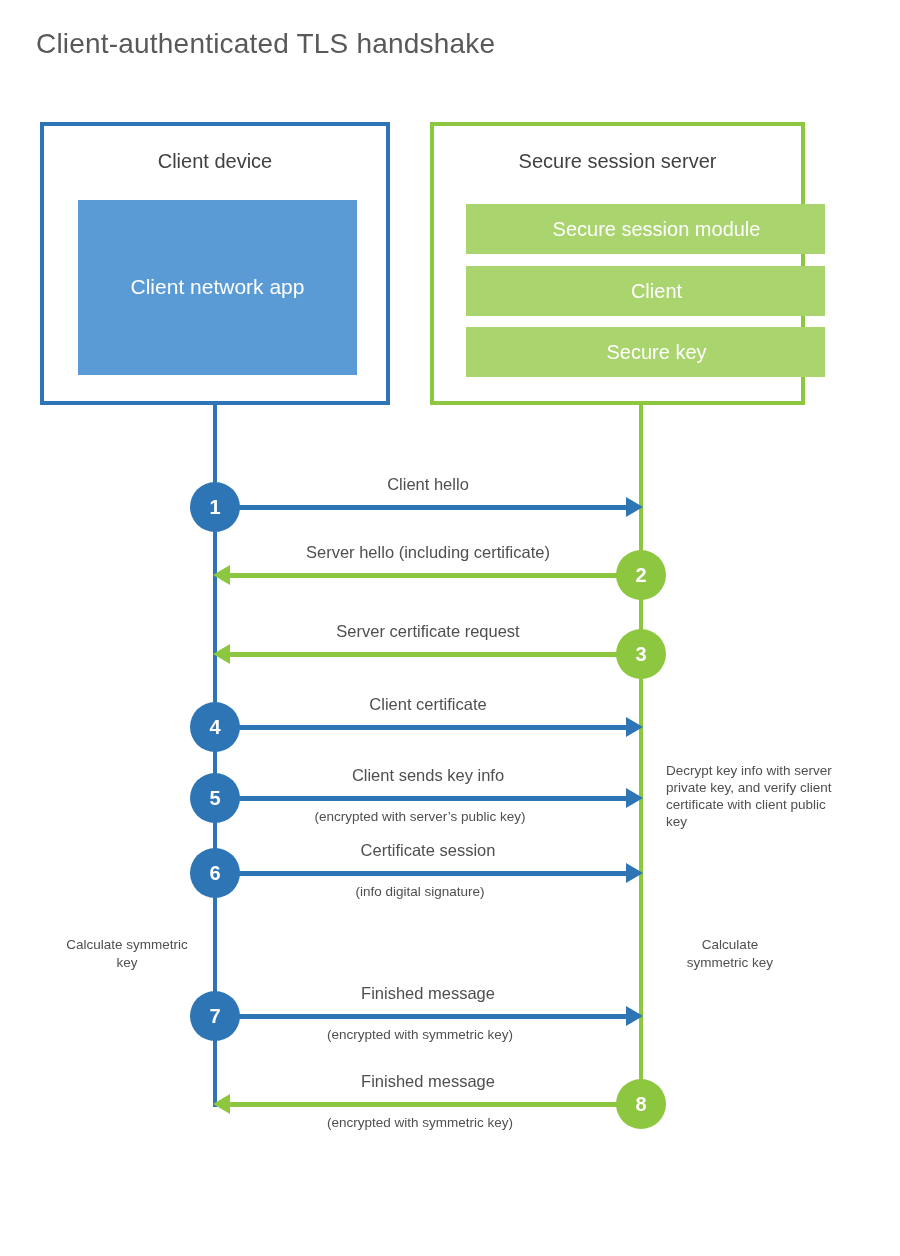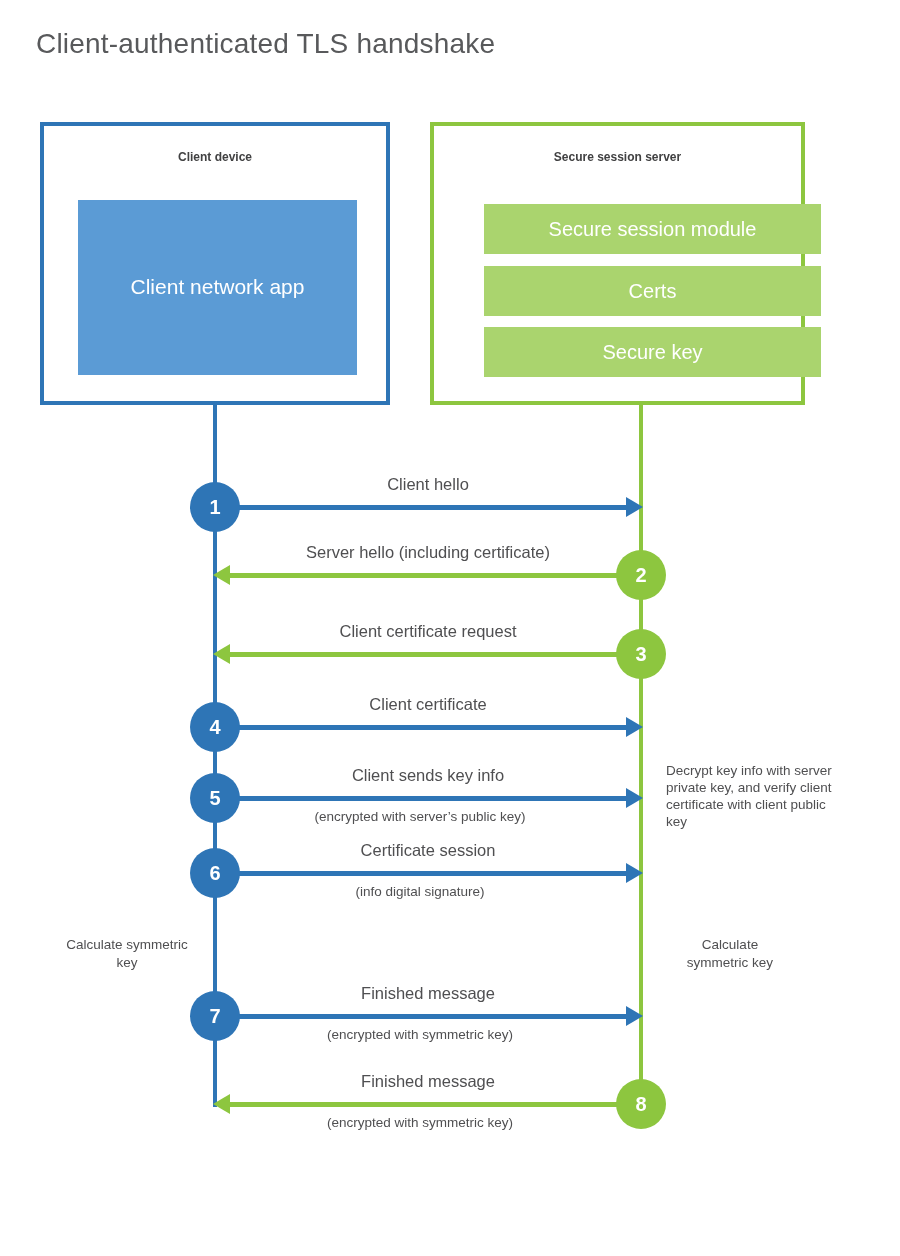--- a/index.html
+++ b/index.html
@@ -17,27 +17,27 @@
 
   .title{position:absolute;left:36px;top:28px;font-size:28px;font-weight:300;
          color:var(--title-gray);letter-spacing:.2px;}
 
   
   .entity-box{position:absolute;top:122px;height:283px;border-style:solid;border-width:4px;
               box-sizing:border-box;background:#fff;}
   .client-box{left:40px;width:350px;border-color:var(--blue);}
   .server-box{left:430px;width:375px;border-color:var(--green);}
   .entity-title{position:absolute;top:24px;left:0;right:0;text-align:center;
-                font-weight:bold;font-size:12px;color:var(--head-gray);}
+                font-weight:normal;font-size:20px;color:var(--head-gray);}
   .client-module{position:absolute;left:34px;top:74px;width:279px;height:175px;
                  background:var(--blue-fill);display:flex;align-items:center;justify-content:center;
                  color:#fff;font-size:21px;line-height:1.35;text-align:center;}
   .client-module .inner{width:180px;}
-  .server-module{position:absolute;left:50px;width:337px;height:50px;background:var(--green-fill);
-                 display:flex;align-items:center;justify-content:center;color:#fff;font-size:20px;}
+  .server-module{position:absolute;left:32px;width:337px;height:50px;background:var(--green-fill);
+                 display:flex;align-items:center;justify-content:center;color:#fff;font-size:20px;padding-left:22px;}
 
   
   .timeline{position:absolute;top:405px;width:4px;}
   .timeline.blue{left:213px;height:702px;background:var(--blue);}
   .timeline.green{left:639px;height:699px;background:var(--green);}
 
   
   .step{position:absolute;left:215px;width:426px;height:0;}
   .badge{position:absolute;top:-25px;width:50px;height:50px;border-radius:50%;
          color:#fff;font-size:20px;font-weight:bold;
@@ -74,21 +74,21 @@
   <div class="entity-box client-box">
     <div class="entity-title">Client device</div>
     <div class="client-module">
       <div class="inner">Client network app</div>
     </div>
   </div>
 
   <div class="entity-box server-box">
     <div class="entity-title">Secure session server</div>
     <div class="server-module" style="top:78px">Secure session module</div>
-    <div class="server-module" style="top:140px">Certs</div>
+    <div class="server-module" style="top:140px">Client</div>
     <div class="server-module" style="top:201px">Secure key</div>
   </div>
 
   <div class="timeline blue"></div>
   <div class="timeline green"></div>
 
   <div class="step from-client" style="top:507px">
     <div class="msg-label">Client hello</div>
     <div class="shaft"></div>
     <div class="head"></div>
@@ -96,21 +96,21 @@
   </div>
 
   <div class="step from-server" style="top:575px">
     <div class="msg-label">Server hello (including certificate)</div>
     <div class="shaft"></div>
     <div class="head"></div>
     <div class="badge">2</div>
   </div>
 
   <div class="step from-server" style="top:654px">
-    <div class="msg-label">Client certificate request</div>
+    <div class="msg-label">Server certificate request</div>
     <div class="shaft"></div>
     <div class="head"></div>
     <div class="badge">3</div>
   </div>
 
   <div class="step from-client" style="top:727px">
     <div class="msg-label">Client certificate</div>
     <div class="shaft"></div>
     <div class="head"></div>
     <div class="badge">4</div>

